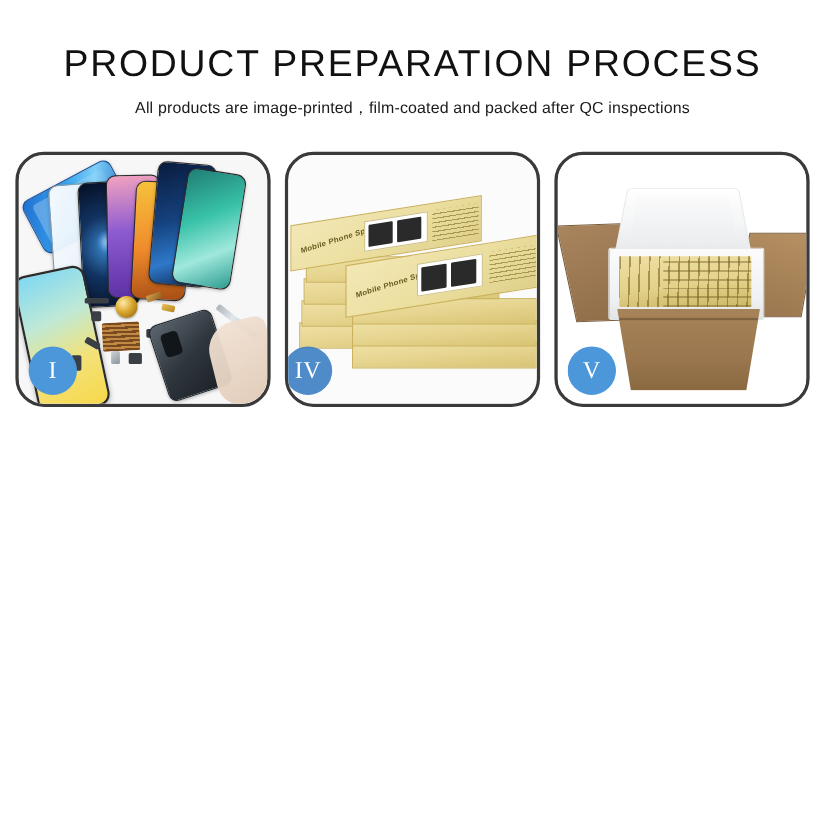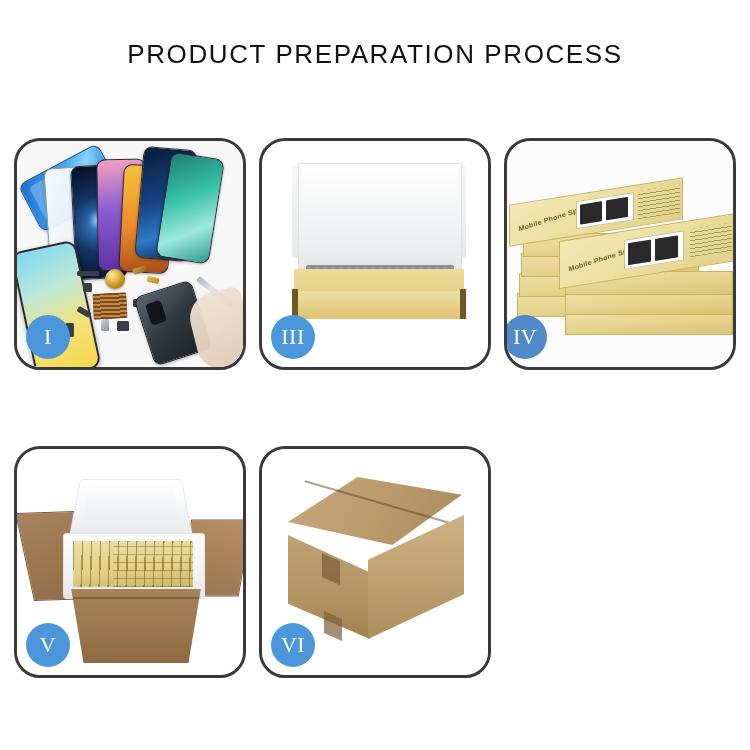--- a/index.html
+++ b/index.html
@@ -18,21 +18,21 @@
   
   .header {
     position: absolute;
     left: 0; top: 0;
     width: 750px;
     text-align: center;
   }
   .page-title {
     margin: 0;
     padding-top: 41px;
-    font-size: 26px;
+    font-size: 34px;
     font-weight: 400;
     letter-spacing: 1.6px;
     color: #111111;
     font-family: "Liberation Sans", sans-serif;
     line-height: 1.0;
   }
   .page-subtitle {
     margin: 0;
     padding-top: 14px;
     font-size: 14.5px;
@@ -407,20 +407,21 @@
     position:absolute; left:62px; top:166px; width:18px; height:22px;
     background: rgba(124,96,58,.7);
     transform: skewY(24deg);
   }
 </style>
 </head>
 <body>
 
 <div class="header">
   <h1 class="page-title">PRODUCT PREPARATION PROCESS</h1>
+  <p class="page-subtitle">All products are image-printed，film-coated and packed after QC inspections</p>
 </div>
 
 <div class="grid">
 
   <div class="panel">
     <div class="panel-inner">
       <div class="p1-bg"></div>
 
       <div class="ph-blue-sticker"></div>
       <div class="ph ph-glass"></div>
@@ -444,34 +445,20 @@
       <div class="chip" style="left:48px; top:182px; width:9px; height:14px;"></div>
       <div class="chip copper" style="left:126px; top:172px; width:16px; height:5px; transform:rotate(-8deg);"></div>
       <div class="ph-back"></div>
       <div class="tweezer"></div>
       <div class="hand"></div>
     </div>
     <div class="badge">I</div>
   </div>
 
 
-  <div class="panel">
-    <div class="panel-inner">
-      <div class="p3-bg"></div>
-      <div class="box3-lid-left"></div>
-      <div class="box3-lid-right"></div>
-      <div class="box3-lid"></div>
-      <div class="box3-foam"></div>
-      <div class="box3-body"></div>
-      <div class="box3-front"></div>
-      <div class="box3-edge-l"></div>
-      <div class="box3-edge-r"></div>
-    </div>
-    <div class="badge">III</div>
-  </div>
 
   <div class="panel">
     <div class="panel-inner">
       <div class="p4-bg"></div>
       <div class="stack">
 
         <div class="sbox" style="left:14px; top:128px; width:176px; height:22px;"></div>
         <div class="sbox" style="left:16px; top:108px; width:176px; height:22px;"></div>
         <div class="sbox" style="left:18px; top:88px; width:176px; height:22px;"></div>
         <div class="sbox" style="left:20px; top:68px; width:176px; height:22px;"></div>
@@ -512,26 +499,14 @@
       <div class="foam5-box"></div>
       <div class="foam5-inner"></div>
       <div class="foam5-slats"></div>
       <div class="foam5-slats2"></div>
       <div class="c5-body"></div>
       <div class="c5-body-line"></div>
     </div>
     <div class="badge">V</div>
   </div>
 
-  <div class="panel">
-    <div class="panel-inner">
-      <div class="p6-bg"></div>
-      <div class="c6-top"></div>
-      <div class="c6-top-seam"></div>
-      <div class="c6-left"></div>
-      <div class="c6-right"></div>
-      <div class="c6-tape-a"></div>
-      <div class="c6-tape-b"></div>
-    </div>
-    <div class="badge">VI</div>
-  </div>
 
 </div>
 
 </body></html>

